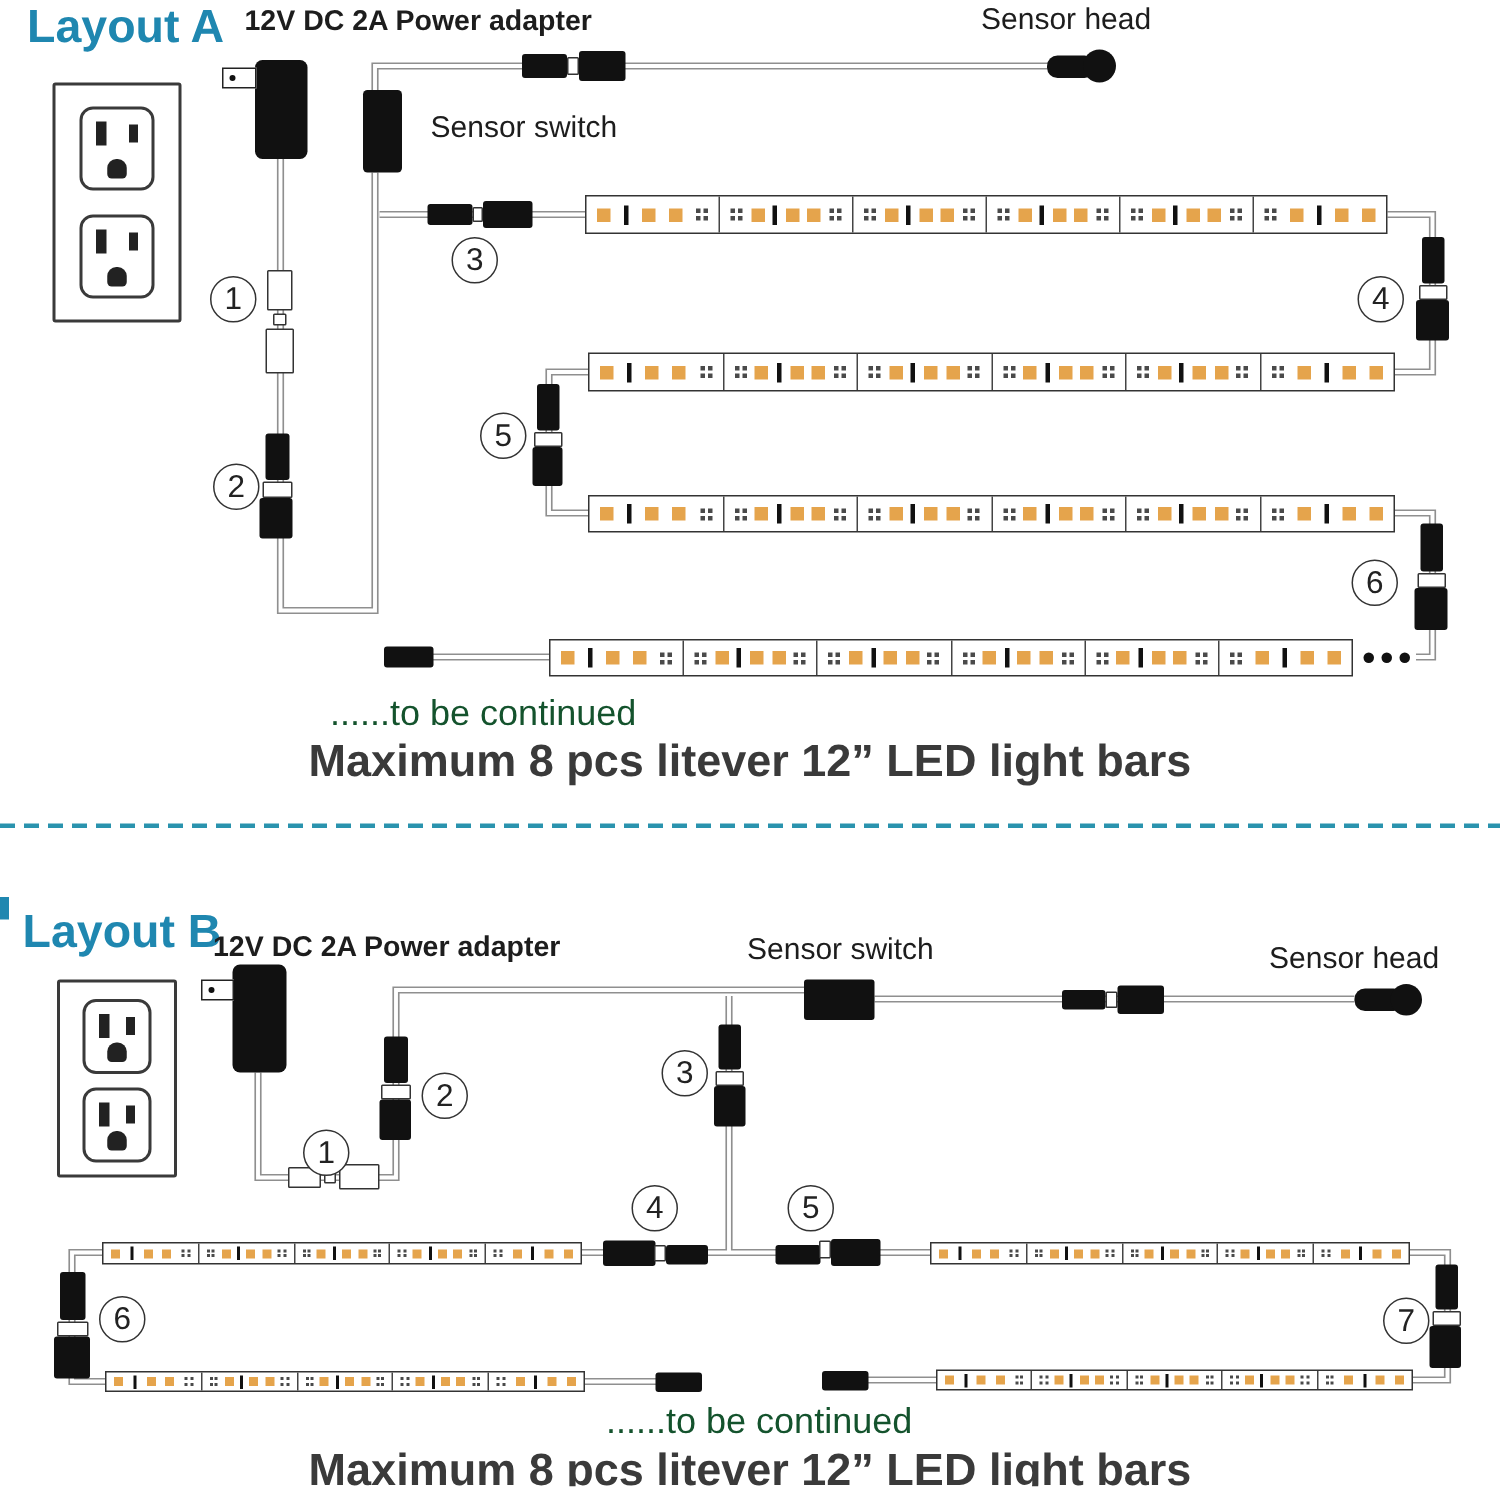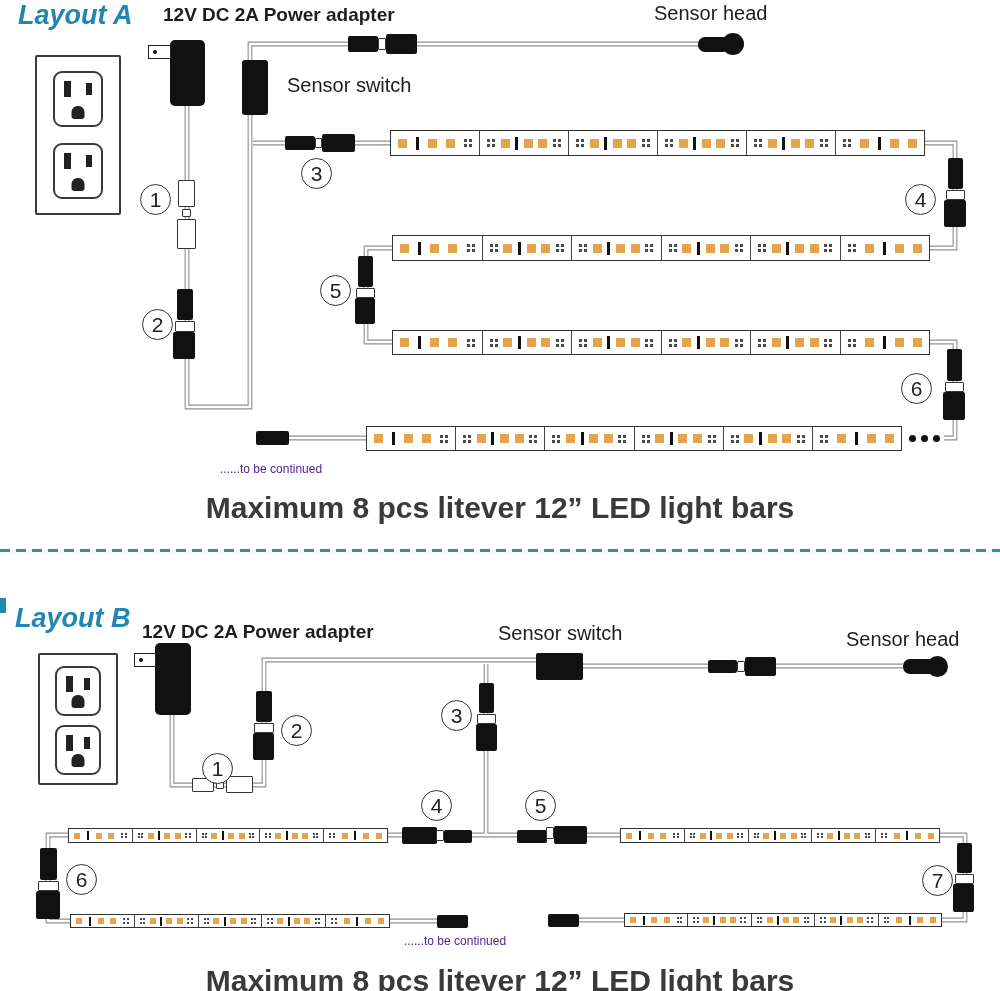--- a/index.html
+++ b/index.html
@@ -15,24 +15,24 @@
   .canvas{position:relative;width:1000px;height:991px;background:#fff;overflow:hidden;
           font-family:"Liberation Sans",sans-serif;color:var(--ink);}
   .panel{position:absolute;left:0;width:1000px;}
   .panel-a{top:0;height:549px;}
   .panel-b{top:572px;height:439px;}
   svg.wires{position:absolute;left:0;top:0;}
   .wire-outer{fill:none;stroke:var(--wire);stroke-width:4.8;}
   .wire-inner{fill:none;stroke:#fff;stroke-width:2.6;}
 
   .abs{position:absolute;}
-  .title{position:absolute;font-size:27px;font-weight:bold;color:var(--teal);white-space:nowrap;font-style:italic;}
+  .title{position:absolute;font-size:31px;font-weight:bold;color:var(--teal);white-space:nowrap;}
   .lbl{position:absolute;font-size:20px;color:var(--ink);white-space:nowrap;}
   .lbl.bold{font-size:19px;font-weight:bold;}
-  .note{position:absolute;font-size:12px;color:#4c1d95;white-space:nowrap;}
+  .note{position:absolute;font-size:24px;color:#14532d;white-space:nowrap;}
   .caption{position:absolute;left:0;width:100%;text-align:center;font-size:30px;font-weight:bold;color:var(--cap);white-space:nowrap;}
 
   .blk{position:absolute;background:var(--blk);border-radius:2px;}
   .whitebox{position:absolute;background:#fff;border:1.6px solid #333;border-radius:1px;box-sizing:border-box;}
   .round{border-radius:5px;}
 
   .marker{position:absolute;width:31px;height:31px;border:1.8px solid #333;border-radius:50%;
           background:#fff;display:flex;align-items:center;justify-content:center;
           font-size:21px;color:#222;box-sizing:border-box;}
 

